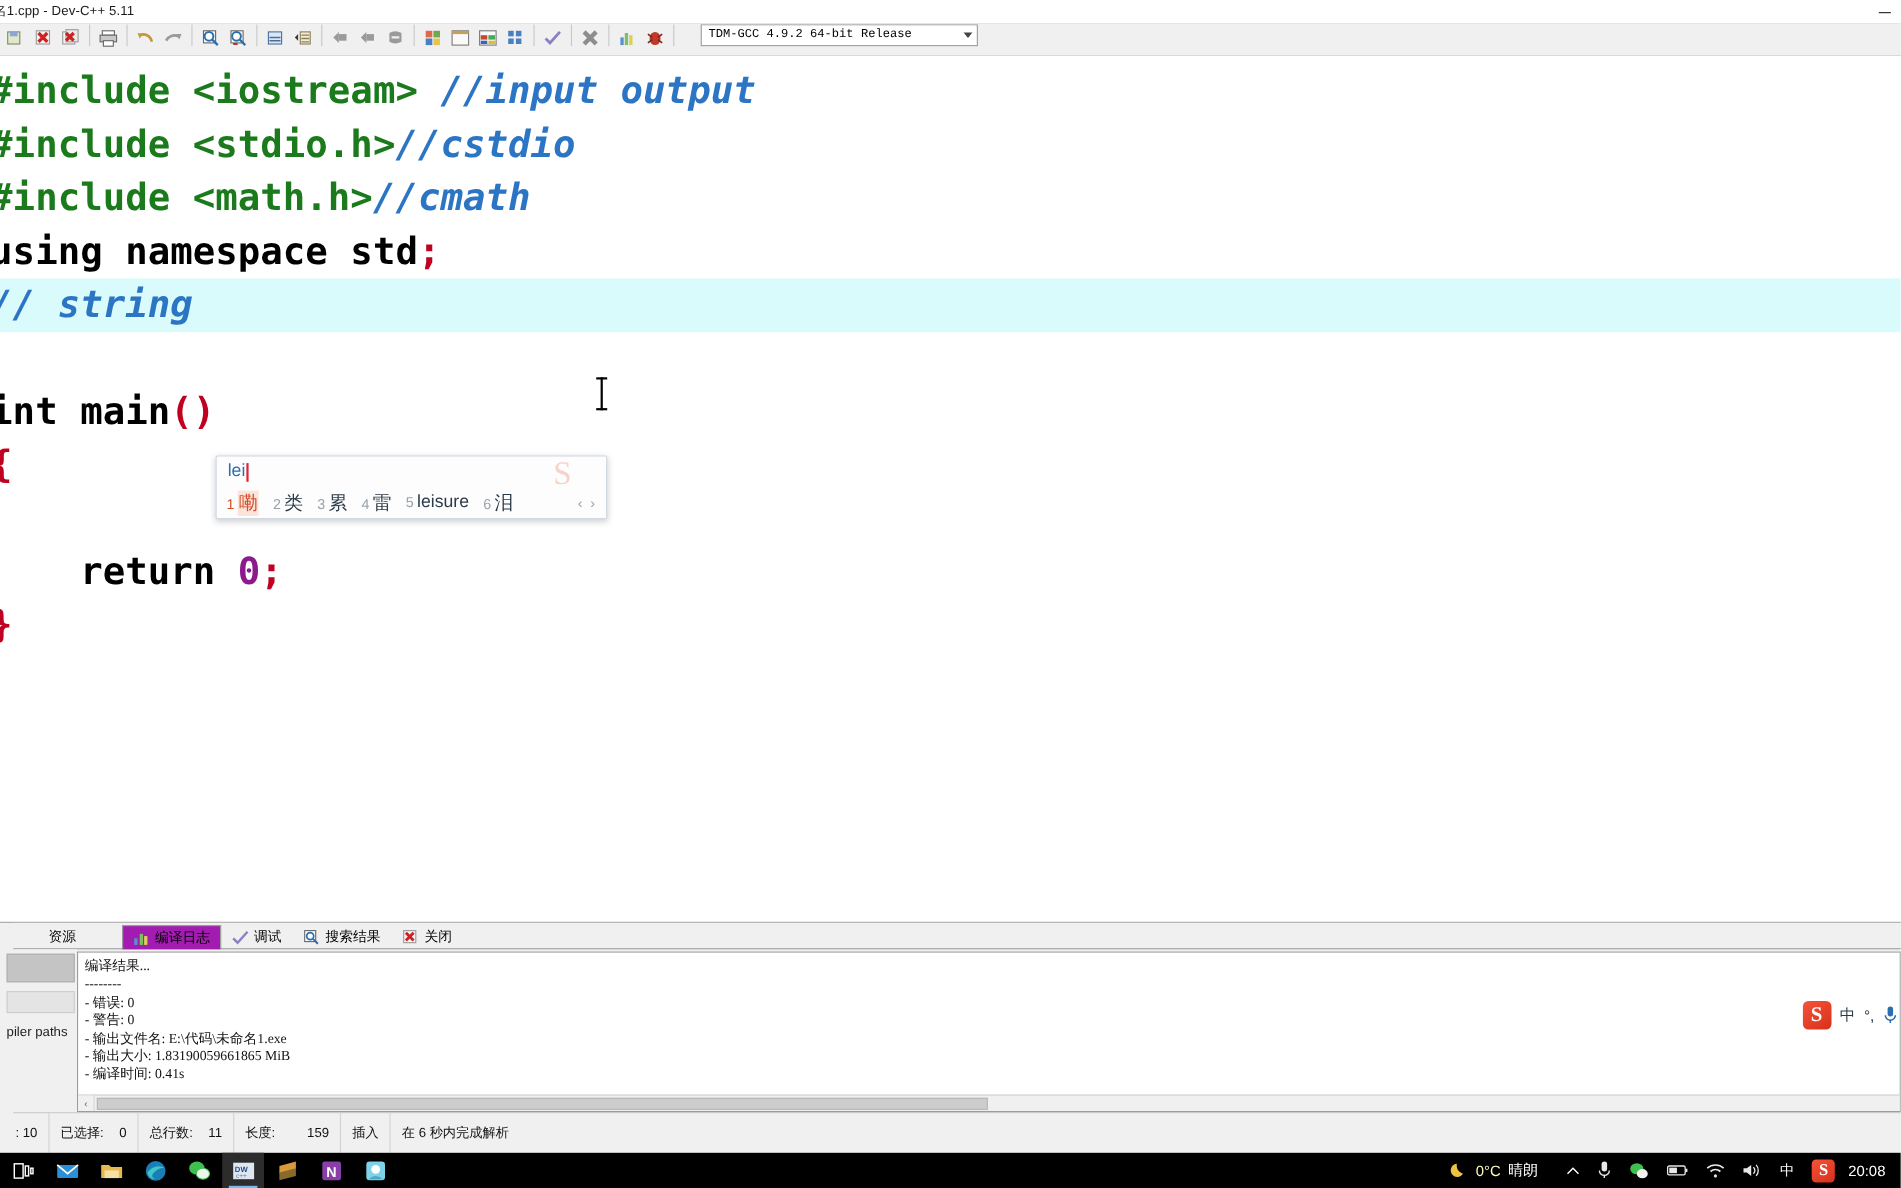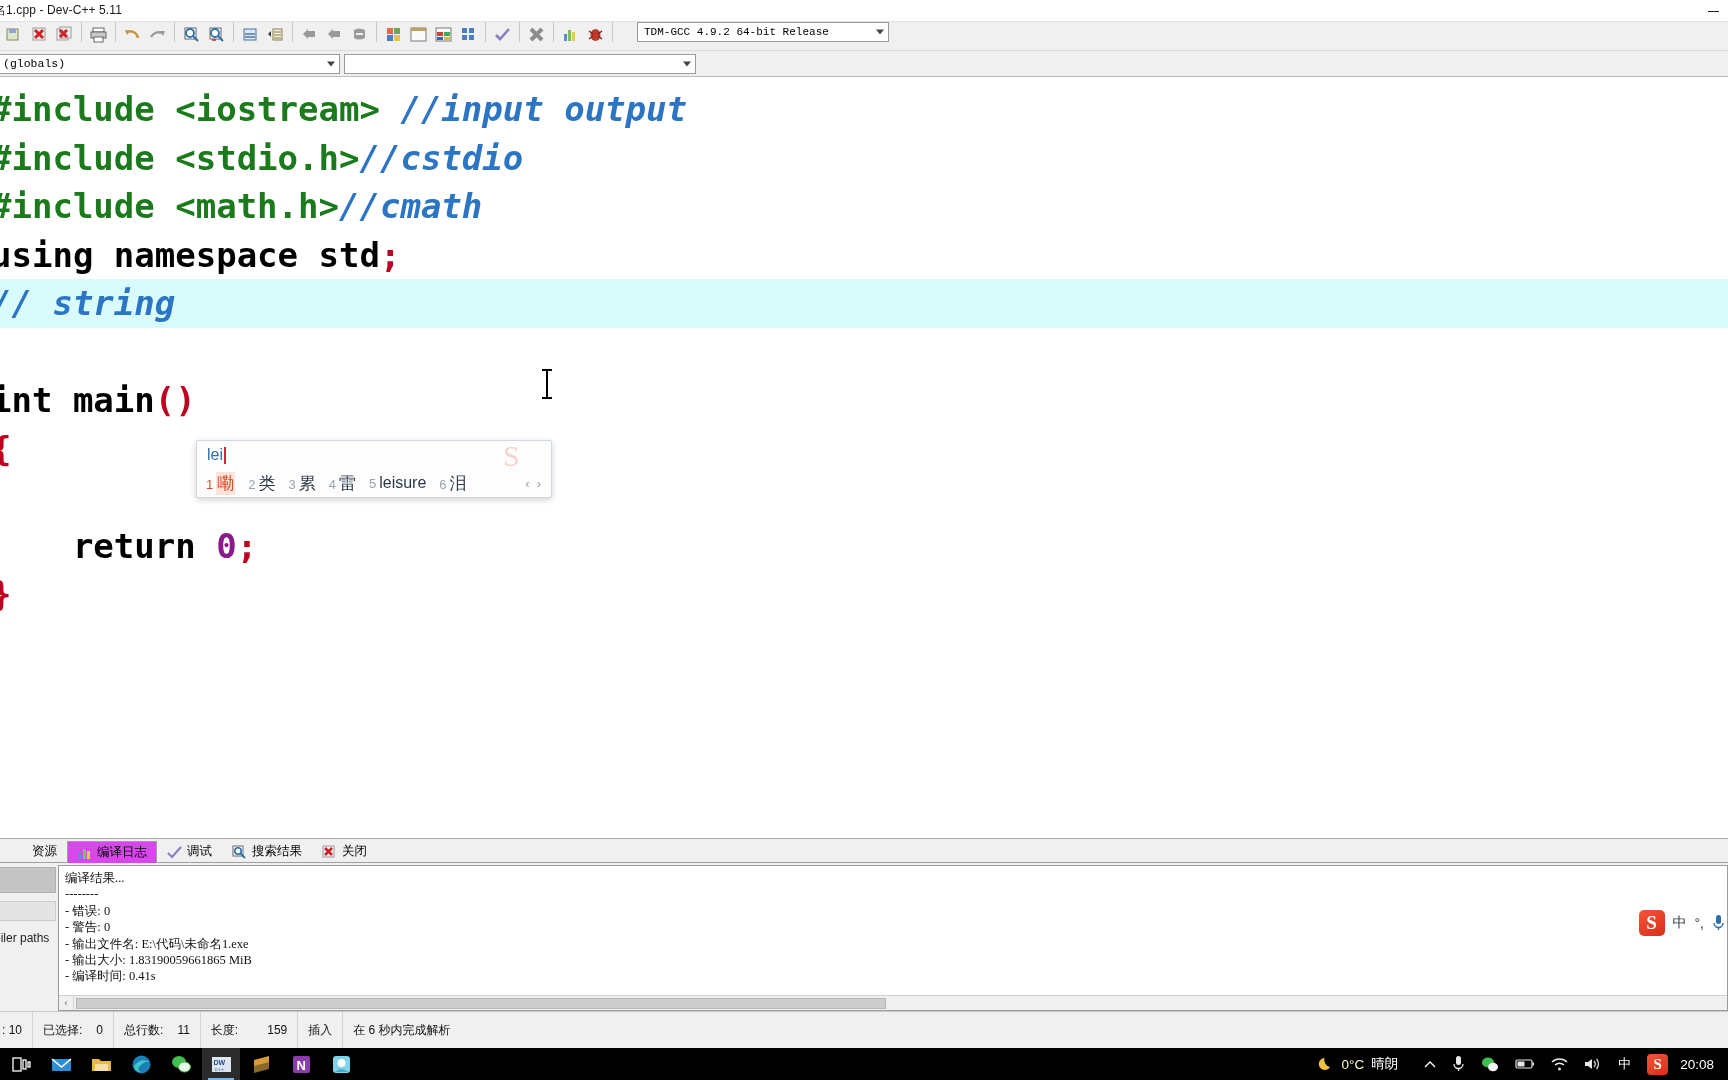--- a/index.html
+++ b/index.html
@@ -208,40 +208,41 @@
     overflow: hidden;
   }
 
   
   .bottom {
     flex: 0 0 210px;
     background: #f0f0f0;
     border-top: 1px solid #a9a9a9;
     display: flex; flex-direction: column;
     position: relative;
+    padding-left: 12px;
   }
   .tabs {
     height: 24px; flex: 0 0 24px;
     display: flex; align-items: flex-end;
     padding-left: 2px;
     border-bottom: 1px solid #a0a0a0;
     background: #f0f0f0;
   }
   .tab {
     display: flex; align-items: center; gap: 5px;
     height: 22px; padding: 0 9px;
     font-size: 12.5px; color: #000;
     border: 1px solid transparent;
     border-bottom: none;
     white-space: nowrap;
   }
   .tab.active {
-    background: #d946ef;
+    background: #a21caf;
     border-color: #a0a0a0;
-    position: relative; top: 1px;
+    position: relative; top: 1px; margin-left: 32px;
   }
   .tab-ico { width: 15px; height: 14px; position: relative; display:block; }
 
   .bottom-body {
     flex: 1 1 auto;
     display: flex;
     position: relative;
   }
   .leftover-panel {
     width: 58px; flex: 0 0 58px;
@@ -590,30 +591,20 @@
     </div>
 
     <div class="tb-sep"></div>
 
     <div class="compiler-select">
       <span>TDM-GCC 4.9.2 64-bit Release</span>
       <span class="arrow"></span>
     </div>
   </div>
 
-  <div class="comborow">
-    <div class="combo combo-a">
-      <span>(globals)</span>
-      <span class="arrow"></span>
-    </div>
-    <div class="combo combo-b">
-      <span></span>
-      <span class="arrow"></span>
-    </div>
-  </div>
 
   <div class="editor-wrap">
     <div class="code" id="code-lines"><span class="ln"><span class="t-pre">#include &lt;iostream&gt; </span><span class="t-com">//input output</span></span><span class="ln"><span class="t-pre">#include &lt;stdio.h&gt;</span><span class="t-com">//cstdio</span></span><span class="ln"><span class="t-pre">#include &lt;math.h&gt;</span><span class="t-com">//cmath</span></span><span class="ln"><span class="t-kw">using namespace std</span><span class="t-op">;</span></span><span class="ln hl"><span class="t-com">// string</span></span><span class="ln"><span class="t-kw"></span> </span><span class="ln"><span class="t-kw">int main</span><span class="t-op">()</span></span><span class="ln"><span class="t-op">{</span></span><span class="ln"><span class="t-kw"></span> </span><span class="ln"><span class="t-kw">    return </span><span class="t-num">0</span><span class="t-op">;</span></span><span class="ln"><span class="t-op">}</span></span></div>
     <div class="caret-beam"></div>
 
     <div class="ime">
       <div class="ime-watermark">
         <svg width="46" height="34" viewBox="0 0 46 34">
           <text x="2" y="27" font-size="30" font-family="Liberation Serif, serif" fill="#e05a3a">S</text>
         </svg>

